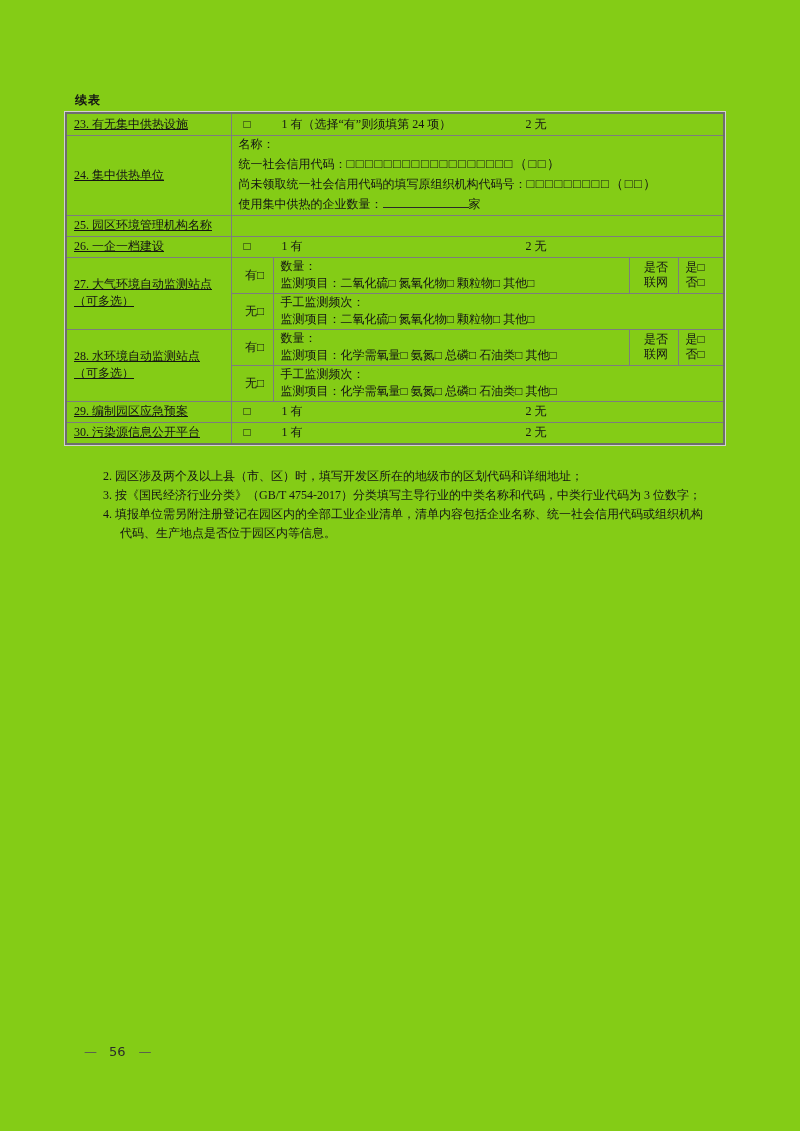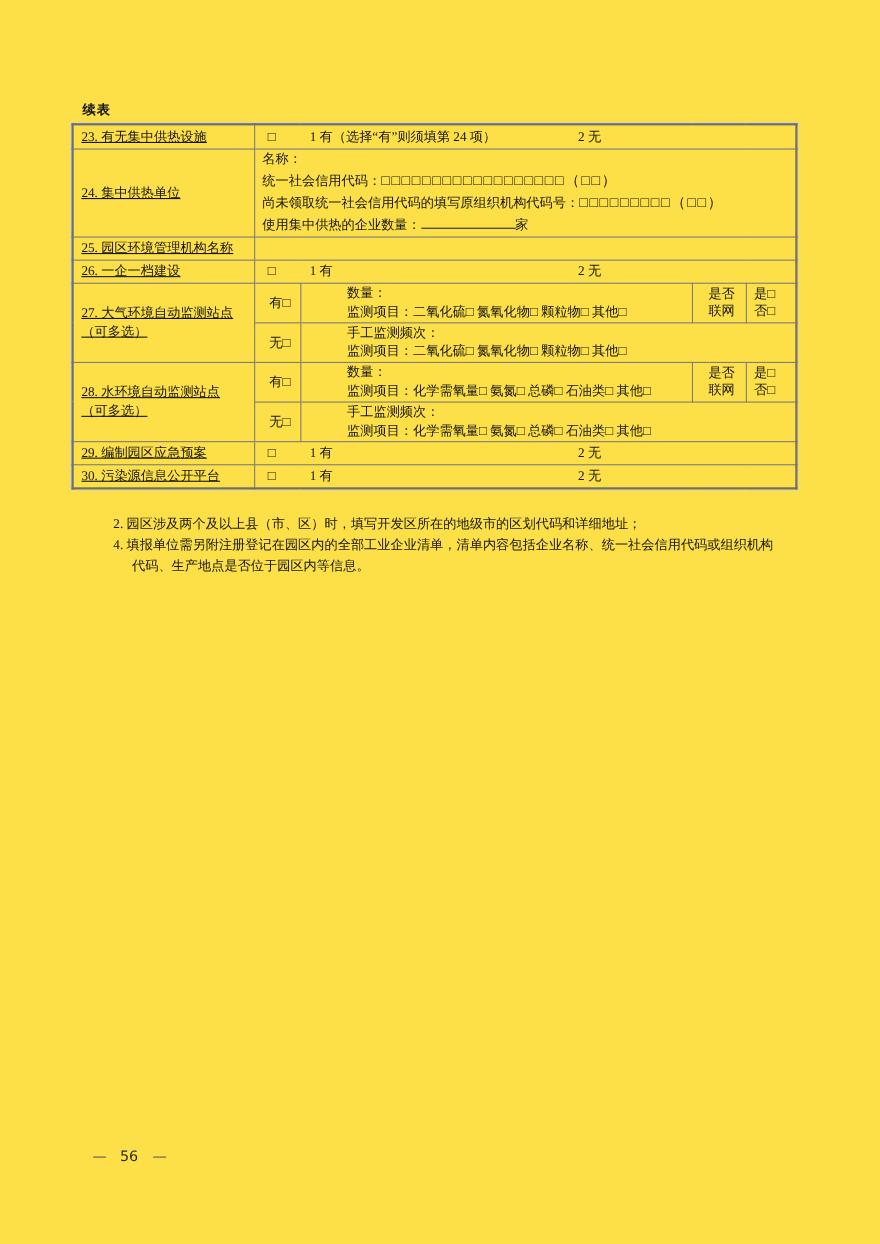--- a/index.html
+++ b/index.html
@@ -1,17 +1,17 @@
 <!DOCTYPE html>
 <html><head>
 <meta charset="utf-8">
 <style>
   html,body { margin:0; padding:0; background:#fff; }
   .page {
-    position:relative; width:800px; height:1131px; background:#fde047;
+    position:relative; width:800px; height:1131px; background:#84cc16;
     font-family:"Liberation Serif","DejaVu Serif",serif; color:#141414;
     overflow:hidden;
   }
   .sheet { position:absolute; left:65px; top:92px; width:658px; }
   .cont-label { font-size:12px; font-weight:600; margin:0 0 3px 10px; letter-spacing:1px; }
 
   table.form { border-collapse:collapse; table-layout:fixed; width:658px;
     border:2px solid #6e6e6e; box-shadow:0 0 0 1px #d2d2d2; }
   .form td { border:1px solid #7d7d7d; font-size:12px; vertical-align:middle;
     padding:0 2px 0 7px; white-space:nowrap; overflow:visible; }
@@ -27,21 +27,21 @@
   .opt-no   { display:inline-block; }
 
   .ml-cell { line-height:19px; padding-left:8px;font-family:Liberation Mono, monospace; }
   .ml-cell div { line-height:19px; }
   .boxes { font-size:13px; letter-spacing:1.5px; }
   .blank-line { display:inline-block; width:86px; height:12px;
     border-bottom:1px solid #2a2a2a; }
 
   .yn-cell { text-align:center; padding:0; }
   .mon-cell { padding-left:9px; }
-  .mon-cell div { line-height:17px;margin-left:35px; }
+  .mon-cell div { line-height:17px; }
   .net-cell { text-align:center; padding:0; line-height:15px; }
   .netyn-cell { padding:0 0 0 8px; line-height:15px; }
 
   .sig-row { position:relative; height:16px; margin-top:7px; font-size:12px; }
   .sig-row span { position:absolute; white-space:nowrap; }
   .sig-1 { left:13px; } .sig-2 { left:175px; } .sig-3 { left:353px; }
   .sig-4 { left:497px; }
   .sig-4 .d-y { margin-left:19px; } .sig-4 .d-m { margin-left:21px; }
   .sig-4 .d-d { margin-left:21px; }
 
@@ -174,20 +174,21 @@
         <td colspan="4">
           <span class="cb-lead">□</span><span class="opt-yes">1 有</span><span class="opt-no">2 无</span>
         </td>
       </tr>
     </tbody>
       </table>
 
 
     <div class="notes">
       <div class="note-ind">2. 园区涉及两个及以上县（市、区）时，填写开发区所在的地级市的区划代码和详细地址；</div>
+      <div class="note-ind">3. 按《国民经济行业分类》（GB/T 4754-2017）分类填写主导行业的中类名称和代码，中类行业代码为 3 位数字；</div>
       <div class="note-ind">4. 填报单位需另附注册登记在园区内的全部工业企业清单，清单内容包括企业名称、统一社会信用代码或组织机构</div>
       <div class="note-ind2">代码、生产地点是否位于园区内等信息。</div>
     </div>
   </div>
 
   <div class="page-num">
     <span class="dash">—</span>
     <span>56</span>
     <span class="dash">—</span>
   </div>

